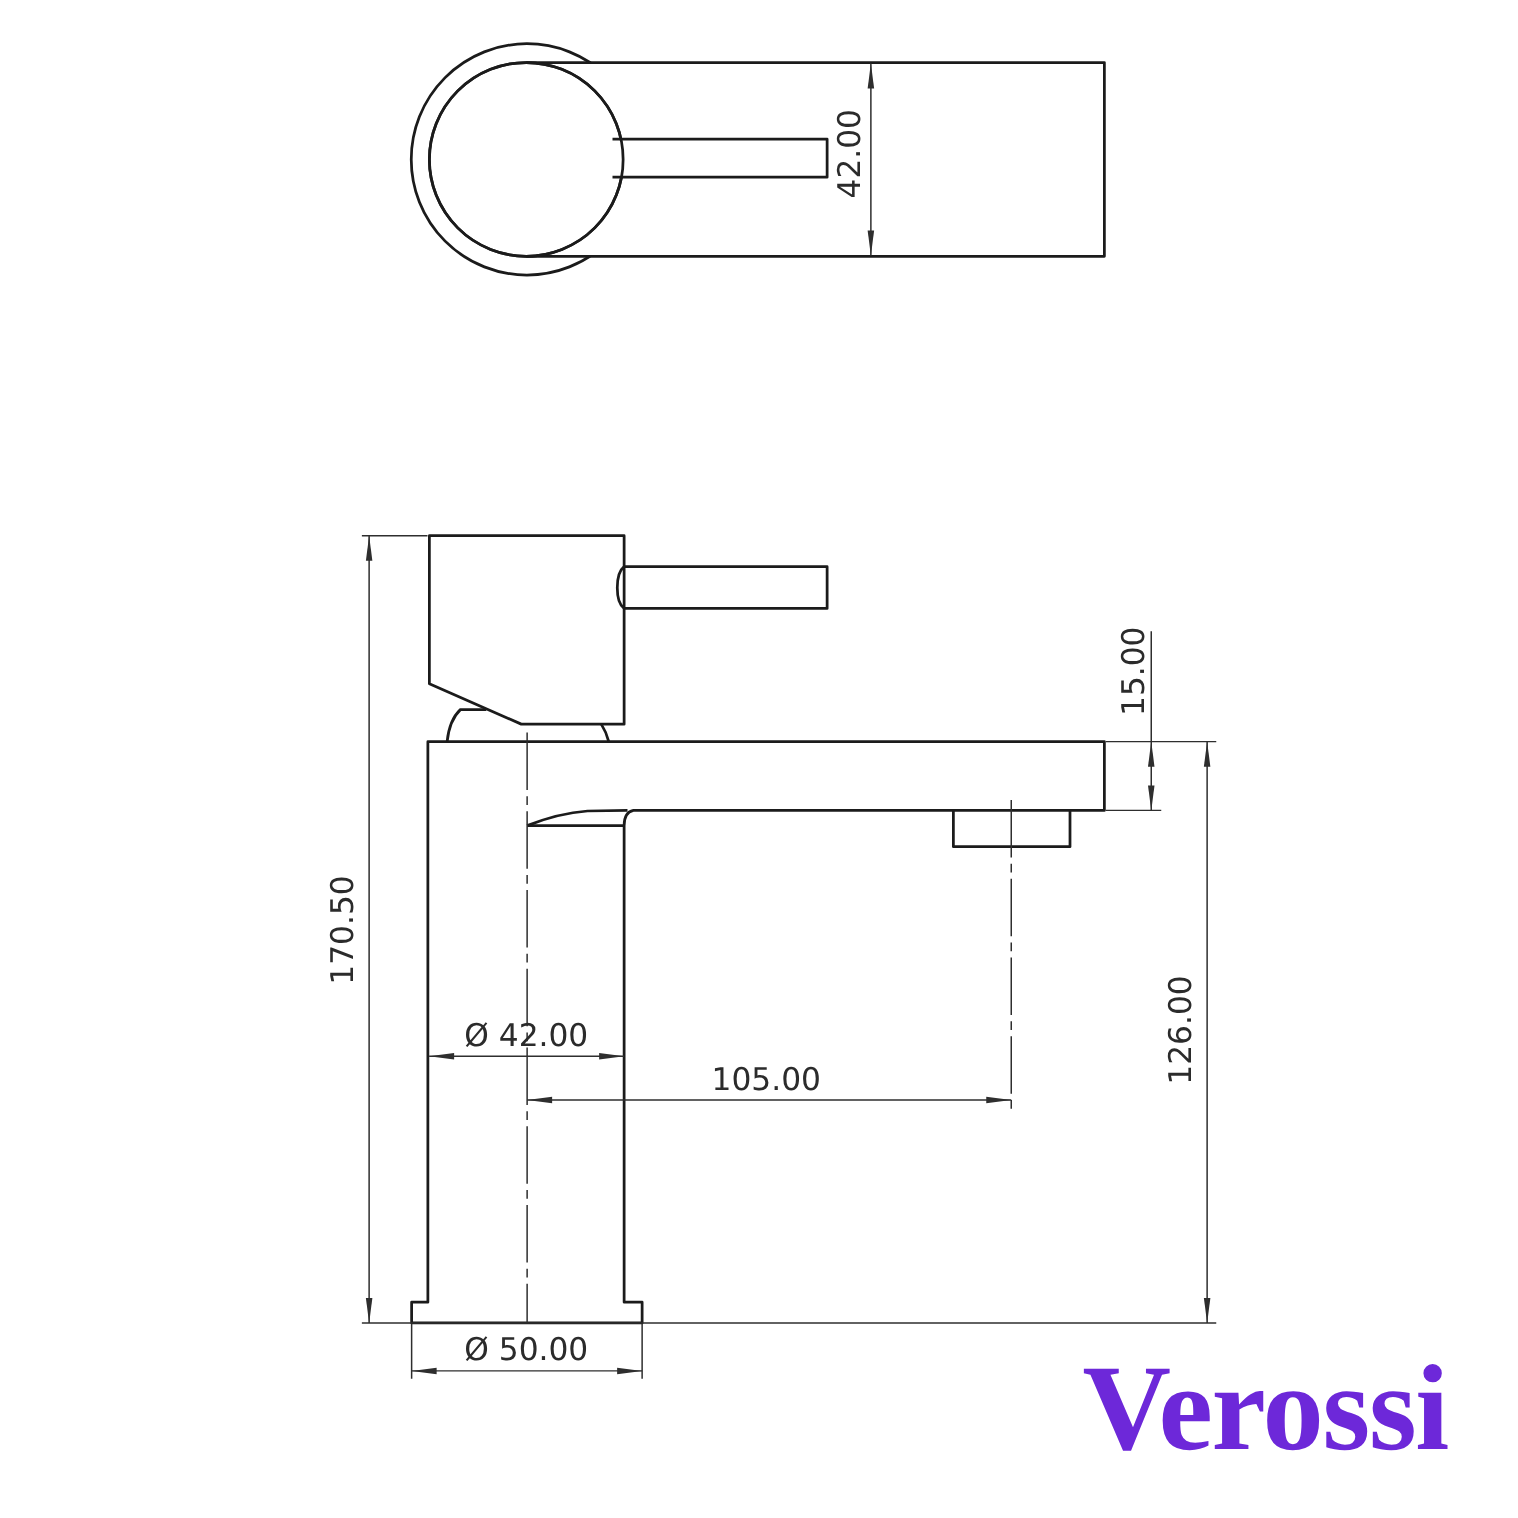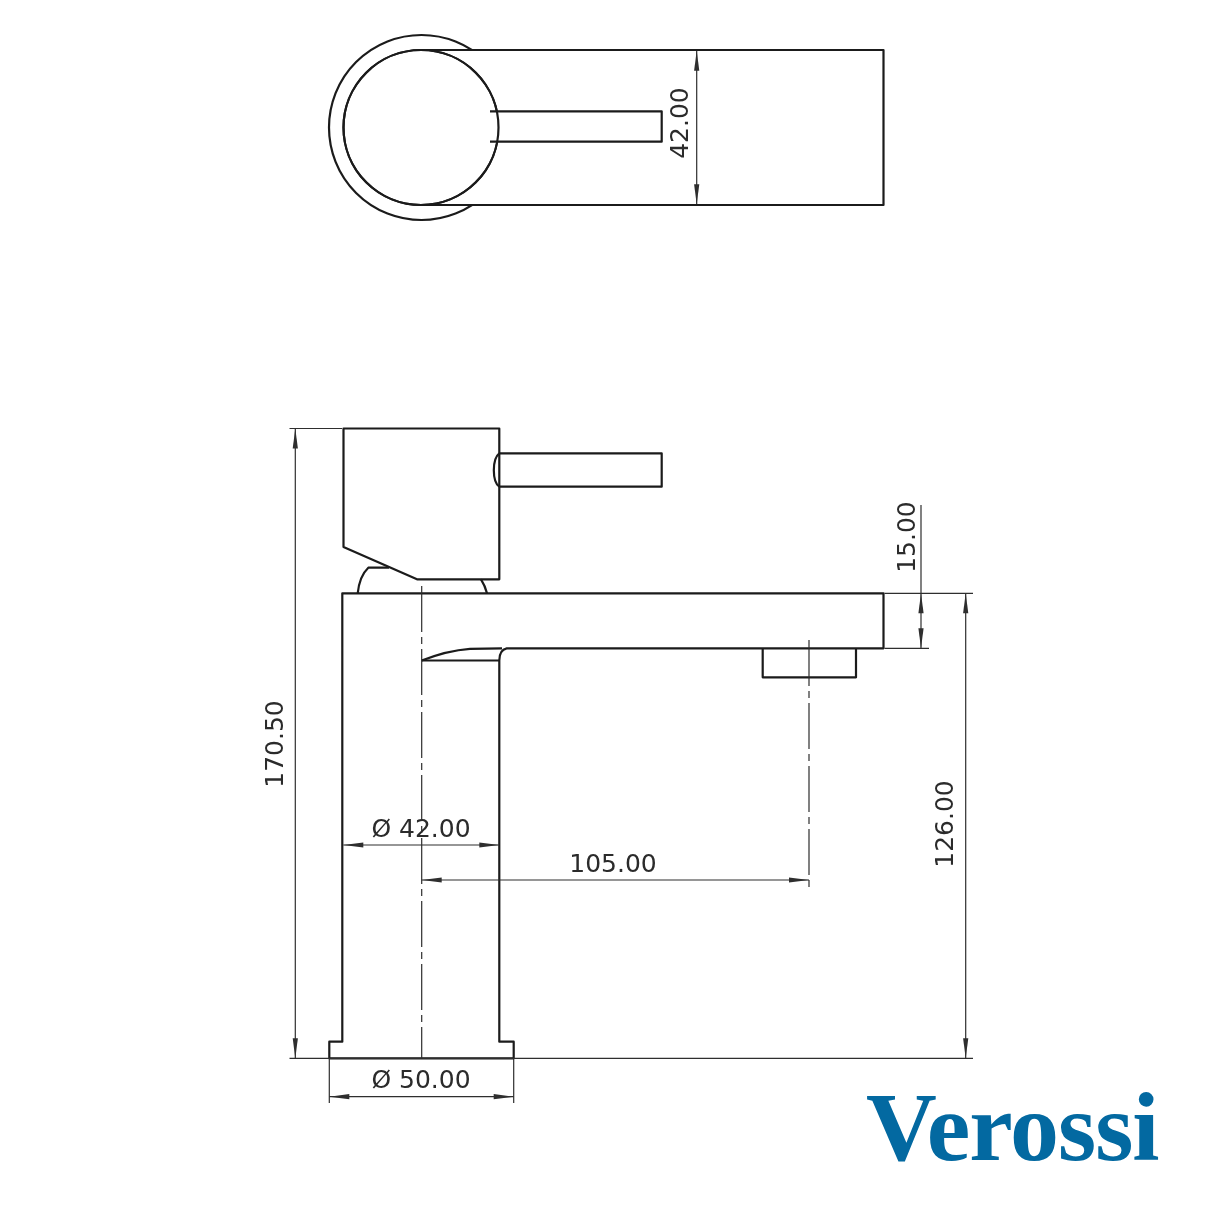--- a/index.html
+++ b/index.html
@@ -6,21 +6,21 @@
   .stage{position:relative;width:1214px;height:1214px;background:#ffffff;overflow:hidden;
          font-family:"DejaVu Sans",sans-serif;}
   svg{position:absolute;left:0;top:0;}
   .obj{fill:none;stroke:#1b1b1b;stroke-width:2.2;stroke-linejoin:round;}
   .objf{fill:#ffffff;stroke:#1b1b1b;stroke-width:2.2;stroke-linejoin:round;}
   .dim{fill:none;stroke:#2e2e2e;stroke-width:1.2;}
   .cline{fill:none;stroke:#2e2e2e;stroke-width:1.2;stroke-dasharray:46 5 7 5;}
   .dimtxt{fill:#2b2b2b;font-size:25px;font-family:"DejaVu Sans",sans-serif;}
   .logo{position:absolute;left:866px;top:1078px;width:330px;
         font-family:"Liberation Serif","DejaVu Serif",serif;font-weight:600;
-        font-size:98px;letter-spacing:-1px;color:#0369a1;line-height:1.0;}
+        font-size:98px;letter-spacing:-1px;color:#6d28d9;line-height:1.0;}
 </style>
 </head>
 <body>
 
 <div class="stage">
   <svg width="1214" height="1214" viewBox="0 0 1214 1214">
     <defs>
       <marker id="arw" markerWidth="22" markerHeight="8" refX="21" refY="3.5" orient="auto-start-reverse" markerUnits="userSpaceOnUse">
         <path d="M21,3.5 L1,0.9 L1,6.1 Z" fill="#2e2e2e"></path>
       </marker>

